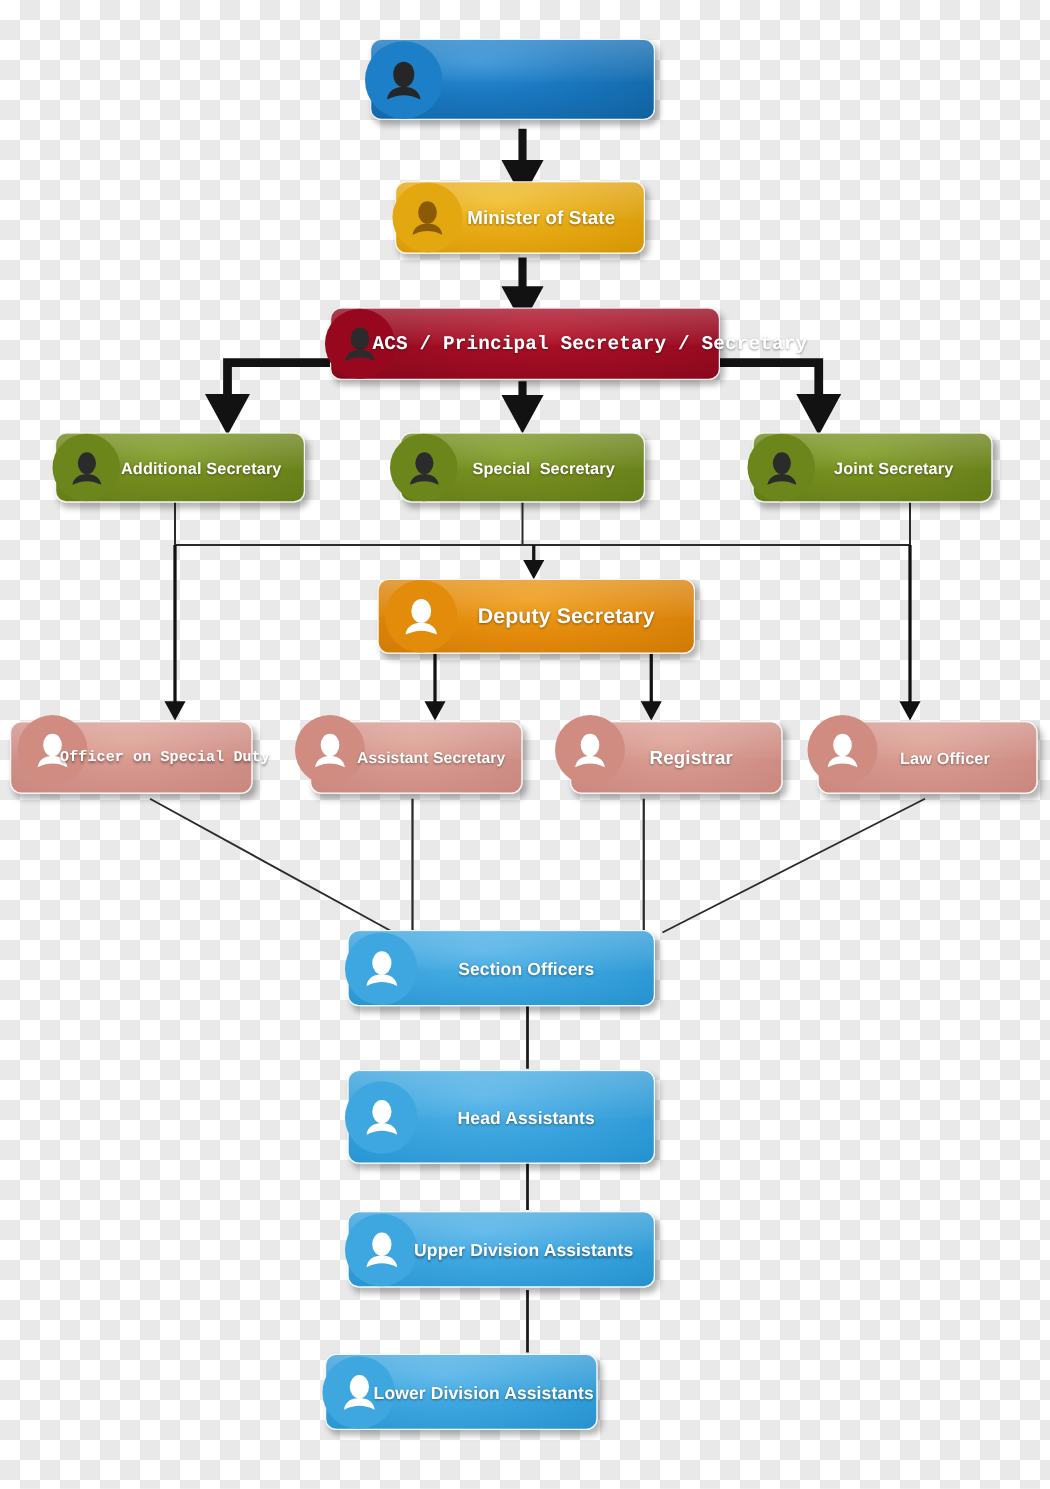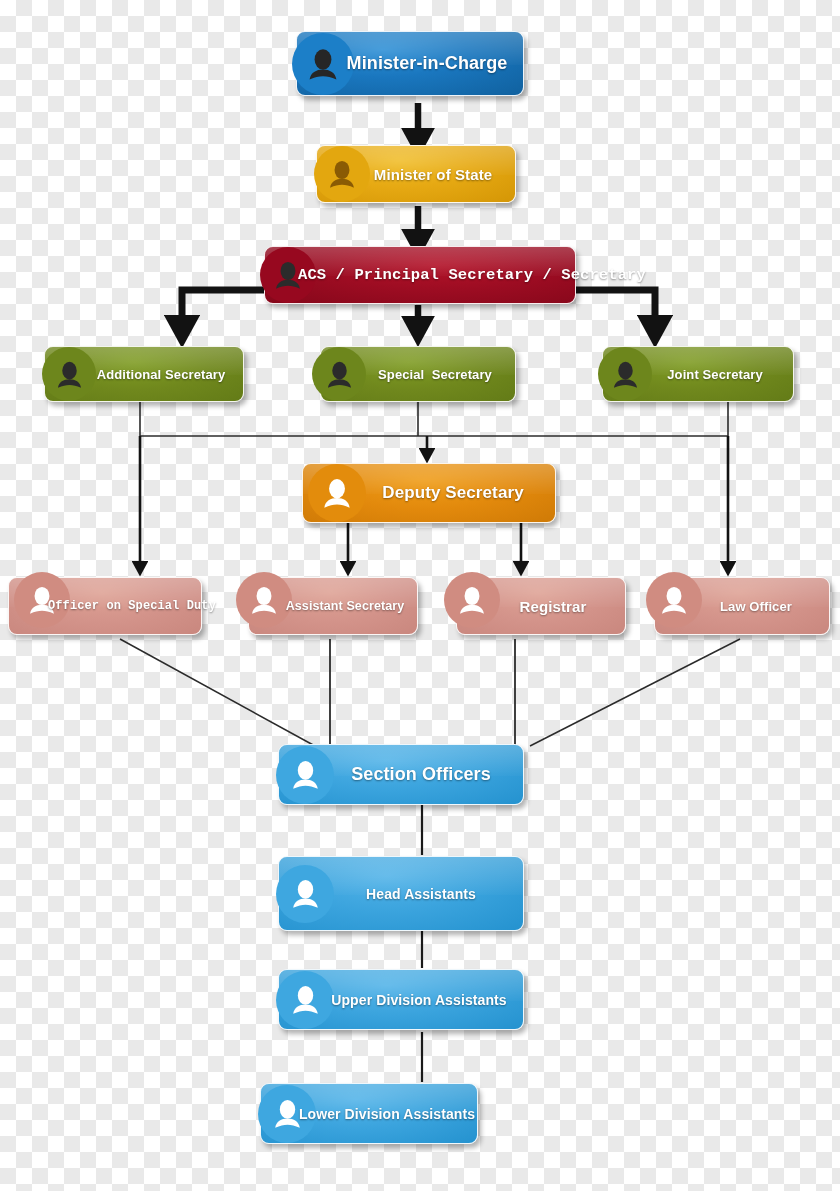--- a/index.html
+++ b/index.html
@@ -193,21 +193,20 @@
   </svg>
 
   <div class="node n-minister-in-charge" style="left:296px; top:31px; width:228px; height:65px;">
     <div class="node-box"></div>
     <div class="node-badge" style="width:62px; height:62px; left:-4px;">
       <svg class="person-icon" width="36" height="36" viewBox="0 0 36 36" xmlns="http://www.w3.org/2000/svg">
         <ellipse cx="18" cy="13.5" rx="8.4" ry="10.2" fill="#262626"></ellipse>
         <path d="M 4.6 33.5 C 5.6 26.6 11.2 23.4 18 23.4 C 24.8 23.4 30.4 26.6 31.4 33.5 C 26 31.2 22.4 30.2 18 30.2 C 13.6 30.2 10 31.2 4.6 33.5 Z" fill="#262626"></path>
       </svg>
     </div>
-    <div class="node-label" style="font-size:18px;">Minister-in-Charge</div>
   </div>
 
   <div class="node n-minister-of-state" style="left:316px; top:145px; width:200px; height:58px;">
     <div class="node-box"></div>
     <div class="node-badge" style="width:56px; height:56px; left:-2px;">
       <svg class="person-icon" width="32" height="32" viewBox="0 0 36 36" xmlns="http://www.w3.org/2000/svg">
         <ellipse cx="18" cy="13.5" rx="8.4" ry="10.2" fill="#8a5b04"></ellipse>
         <path d="M 4.6 33.5 C 5.6 26.6 11.2 23.4 18 23.4 C 24.8 23.4 30.4 26.6 31.4 33.5 C 26 31.2 22.4 30.2 18 30.2 C 13.6 30.2 10 31.2 4.6 33.5 Z" fill="#8a5b04"></path>
       </svg>
     </div>
@@ -314,21 +313,21 @@
   </div>
 
   <div class="node n-blue" style="left:278px; top:744px; width:246px; height:61px;">
     <div class="node-box"></div>
     <div class="node-badge" style="width:58px; height:58px; left:-2px;">
       <svg class="person-icon" width="33" height="33" viewBox="0 0 36 36" xmlns="http://www.w3.org/2000/svg">
         <ellipse cx="18" cy="13.5" rx="8.4" ry="10.2" fill="#ffffff"></ellipse>
         <path d="M 4.6 33.5 C 5.6 26.6 11.2 23.4 18 23.4 C 24.8 23.4 30.4 26.6 31.4 33.5 C 26 31.2 22.4 30.2 18 30.2 C 13.6 30.2 10 31.2 4.6 33.5 Z" fill="#ffffff"></path>
       </svg>
     </div>
-    <div class="node-label" style="font-size:18px; padding-left:40px;">Section Officers</div>
+    <div class="node-label" style="font-size:14px; padding-left:40px;">Section Officers</div>
   </div>
 
   <div class="node n-blue" style="left:278px; top:856px; width:246px; height:75px;">
     <div class="node-box"></div>
     <div class="node-badge" style="width:58px; height:58px; left:-2px;">
       <svg class="person-icon" width="33" height="33" viewBox="0 0 36 36" xmlns="http://www.w3.org/2000/svg">
         <ellipse cx="18" cy="13.5" rx="8.4" ry="10.2" fill="#ffffff"></ellipse>
         <path d="M 4.6 33.5 C 5.6 26.6 11.2 23.4 18 23.4 C 24.8 23.4 30.4 26.6 31.4 33.5 C 26 31.2 22.4 30.2 18 30.2 C 13.6 30.2 10 31.2 4.6 33.5 Z" fill="#ffffff"></path>
       </svg>
     </div>

